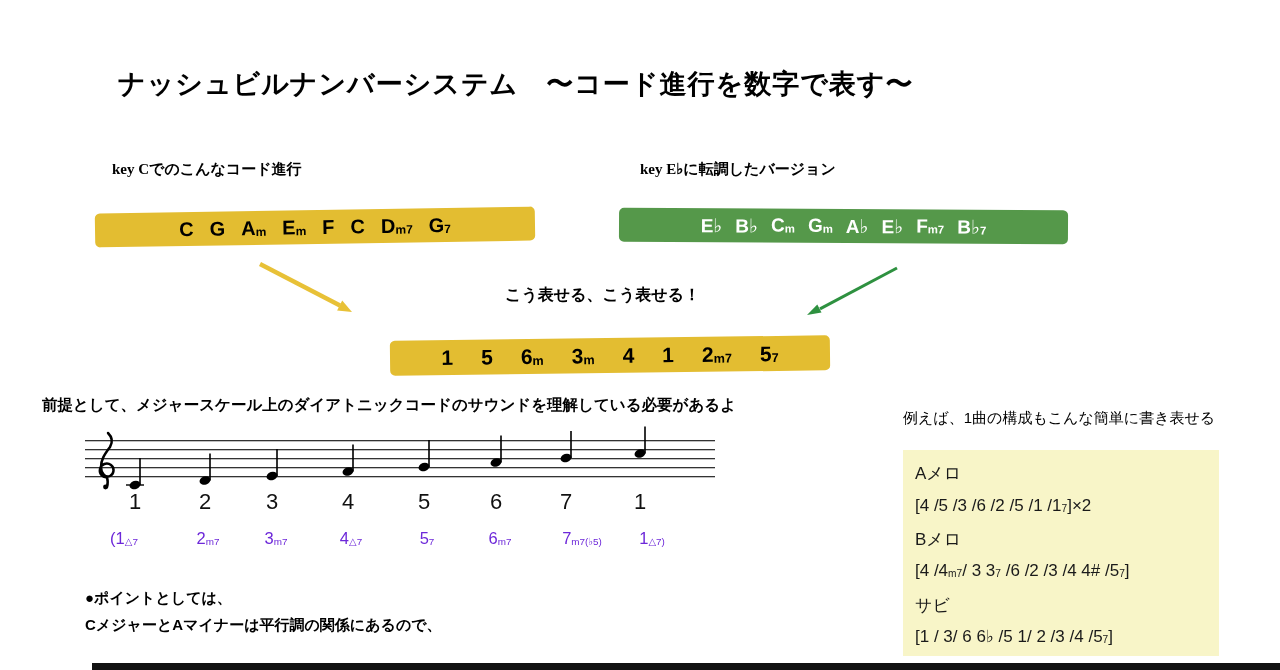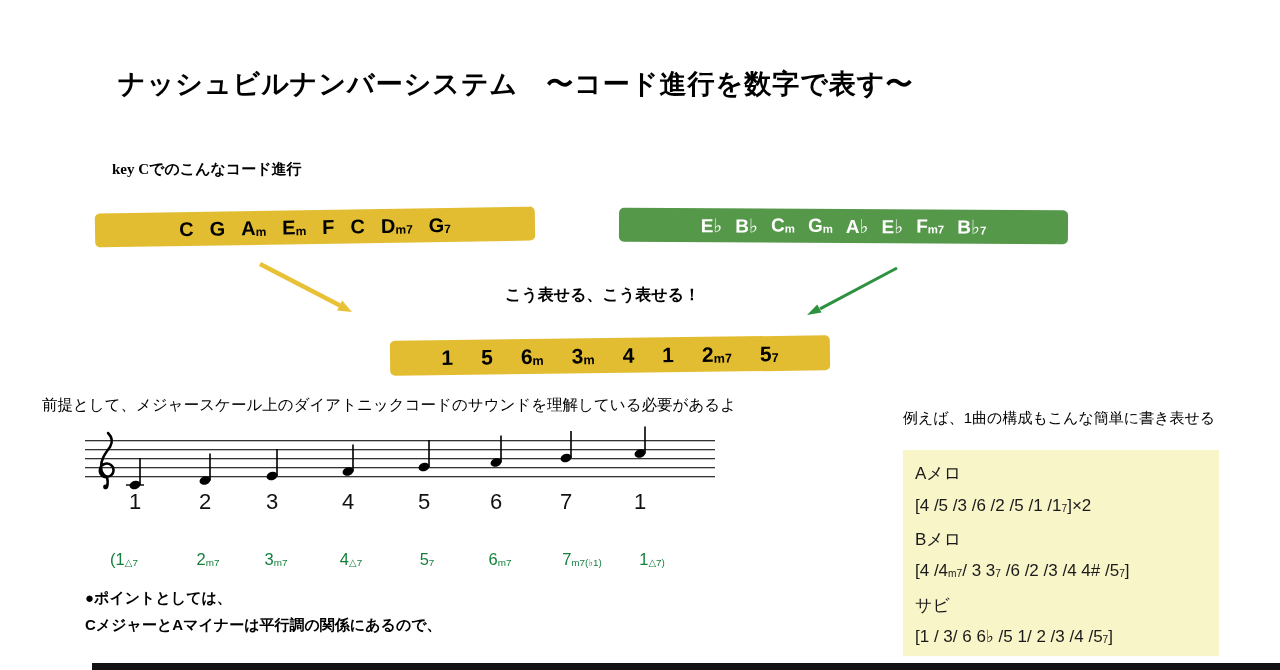--- a/index.html
+++ b/index.html
@@ -9,39 +9,40 @@
   .title{left:118px;top:66px;font-size:27px;font-weight:700;letter-spacing:1px;white-space:nowrap;}
   .lbl{font-size:15px;font-weight:700;white-space:nowrap;font-family:Liberation Serif, serif;}
   .key-c-label{left:112px;top:160px;}
   .key-eb-label{left:640px;top:160px;}
   .bar{position:absolute;display:flex;align-items:center;justify-content:center;font-weight:700;border-radius:5px;}
   .bar .chip{white-space:pre;}
   .bar-c{left:95px;top:210px;width:440px;height:34px;background:#e3bd31;transform:rotate(-0.9deg);font-size:20px;gap:16px;}
   .bar-eb{left:619px;top:209px;width:449px;height:34px;background:#55984a;color:#fff;transform:rotate(0.3deg);font-size:19px;gap:13px;}
   .bar-num{left:390px;top:338px;width:440px;height:35px;background:#e3bd31;transform:rotate(-0.7deg);font-size:21px;gap:28px;}
   .both-label{left:505px;top:285px;font-size:16px;font-weight:700;}
-  .premise{left:42px;top:395px;font-size:15.5px;font-weight:400;white-space:nowrap;}
+  .premise{left:42px;top:395px;font-size:15.5px;font-weight:700;white-space:nowrap;}
   .staff{left:85px;top:424px;}
   .deg{position:absolute;top:489px;font-size:22px;transform:translateX(-50%);color:#111;}
-  .qual{position:absolute;top:550px;font-size:16.5px;transform:translateX(-50%);color:#15803d;white-space:nowrap;}
+  .qual{position:absolute;top:529px;font-size:16.5px;transform:translateX(-50%);color:#6d28d9;white-space:nowrap;}
   .points{left:85px;top:584px;font-size:15px;font-weight:700;line-height:27px;white-space:nowrap;}
   .example-heading{left:903px;top:409px;font-size:15px;font-weight:400;white-space:nowrap;}
   .song-box{left:903px;top:450px;width:316px;height:206px;background:#f8f5c8;padding:8px 12px;box-sizing:border-box;}
   .song-box .song-line{font-size:17px;line-height:31.5px;white-space:pre;color:#1a1a1a;}
   .sx{font-size:0.6em;vertical-align:-0.08em;letter-spacing:0;}
   .cutoff{left:92px;top:663px;width:1188px;height:7px;background:#121212;}
 </style>
 </head>
 <body>
 
 <div class="canvas">
 
   <div class="abs title">ナッシュビルナンバーシステム　〜コード進行を数字で表す〜</div>
 
   <div class="abs lbl key-c-label">key Cでのこんなコード進行</div>
+  <div class="abs lbl key-eb-label">key E♭に転調したバージョン</div>
 
   <div class="bar bar-c">
     <span class="chip">C</span>
     <span class="chip">G</span>
     <span class="chip">A<span class="sx">m</span></span>
     <span class="chip">E<span class="sx">m</span></span>
     <span class="chip">F</span>
     <span class="chip">C</span>
     <span class="chip">D<span class="sx">m7</span></span>
     <span class="chip">G<span class="sx">7</span></span>
@@ -124,21 +125,21 @@
   <span class="deg" style="left:496px">6</span>
   <span class="deg" style="left:566px">7</span>
   <span class="deg" style="left:640px">1</span>
 
   <span class="qual" style="left:124px">(1<span class="sx">△7</span></span>
   <span class="qual" style="left:208px">2<span class="sx">m7</span></span>
   <span class="qual" style="left:276px">3<span class="sx">m7</span></span>
   <span class="qual" style="left:351px">4<span class="sx">△7</span></span>
   <span class="qual" style="left:427px">5<span class="sx">7</span></span>
   <span class="qual" style="left:500px">6<span class="sx">m7</span></span>
-  <span class="qual" style="left:582px">7<span class="sx">m7(♭1)</span></span>
+  <span class="qual" style="left:582px">7<span class="sx">m7(♭5)</span></span>
   <span class="qual" style="left:652px">1<span class="sx">△7)</span></span>
 
   <div class="abs points">
     <div>●ポイントとしては、</div>
     <div>CメジャーとAマイナーは平行調の関係にあるので、</div>
   </div>
 
   <div class="abs example-heading">例えば、1曲の構成もこんな簡単に書き表せる</div>
 
   <div class="abs song-box">

